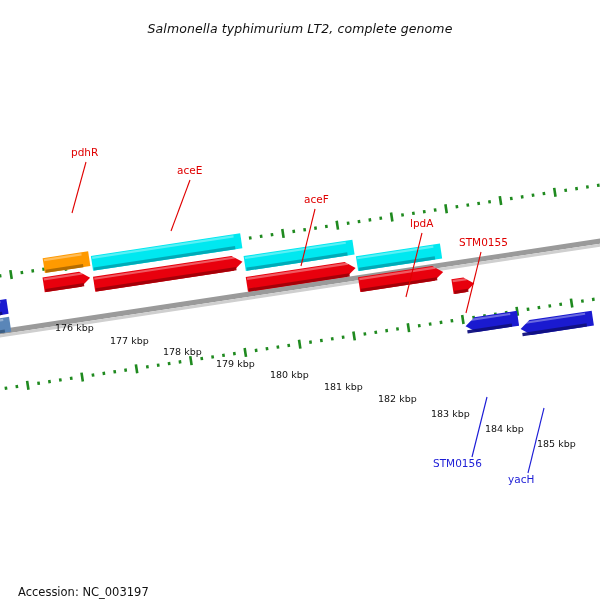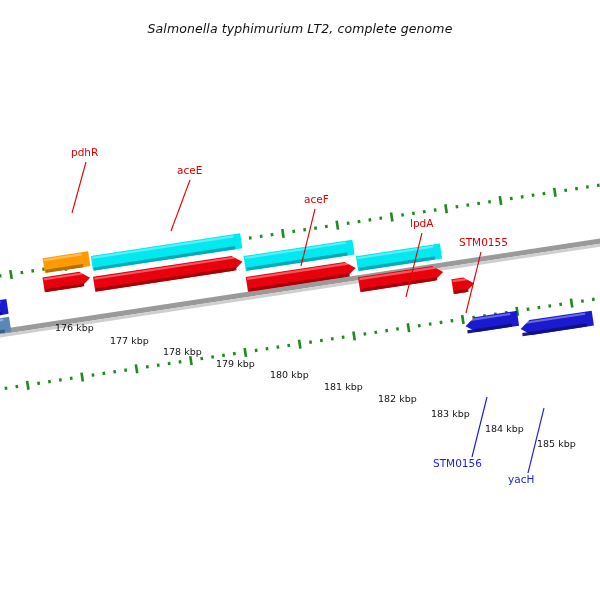--- a/index.html
+++ b/index.html
@@ -262,14 +262,15 @@
         <text x="410" y="214" class="lbl lbl-red">lpdA</text>
         <line x1="481" y1="239" x2="466" y2="300" class="leader-red"></line>
         <text x="459" y="233" class="lbl lbl-red">STM0155</text>
         <line x1="472" y1="444" x2="487" y2="384" class="leader-blue"></line>
         <text x="433" y="454" class="lbl lbl-blue">STM0156</text>
         <line x1="528" y1="460" x2="544" y2="395" class="leader-blue"></line>
         <text x="508" y="470" class="lbl lbl-blue">yacH</text>
       </g>
   </svg>
 
+  <div id="footer-left">Accession: NC_003197</div>
 
 </div>
 
 </body></html>

